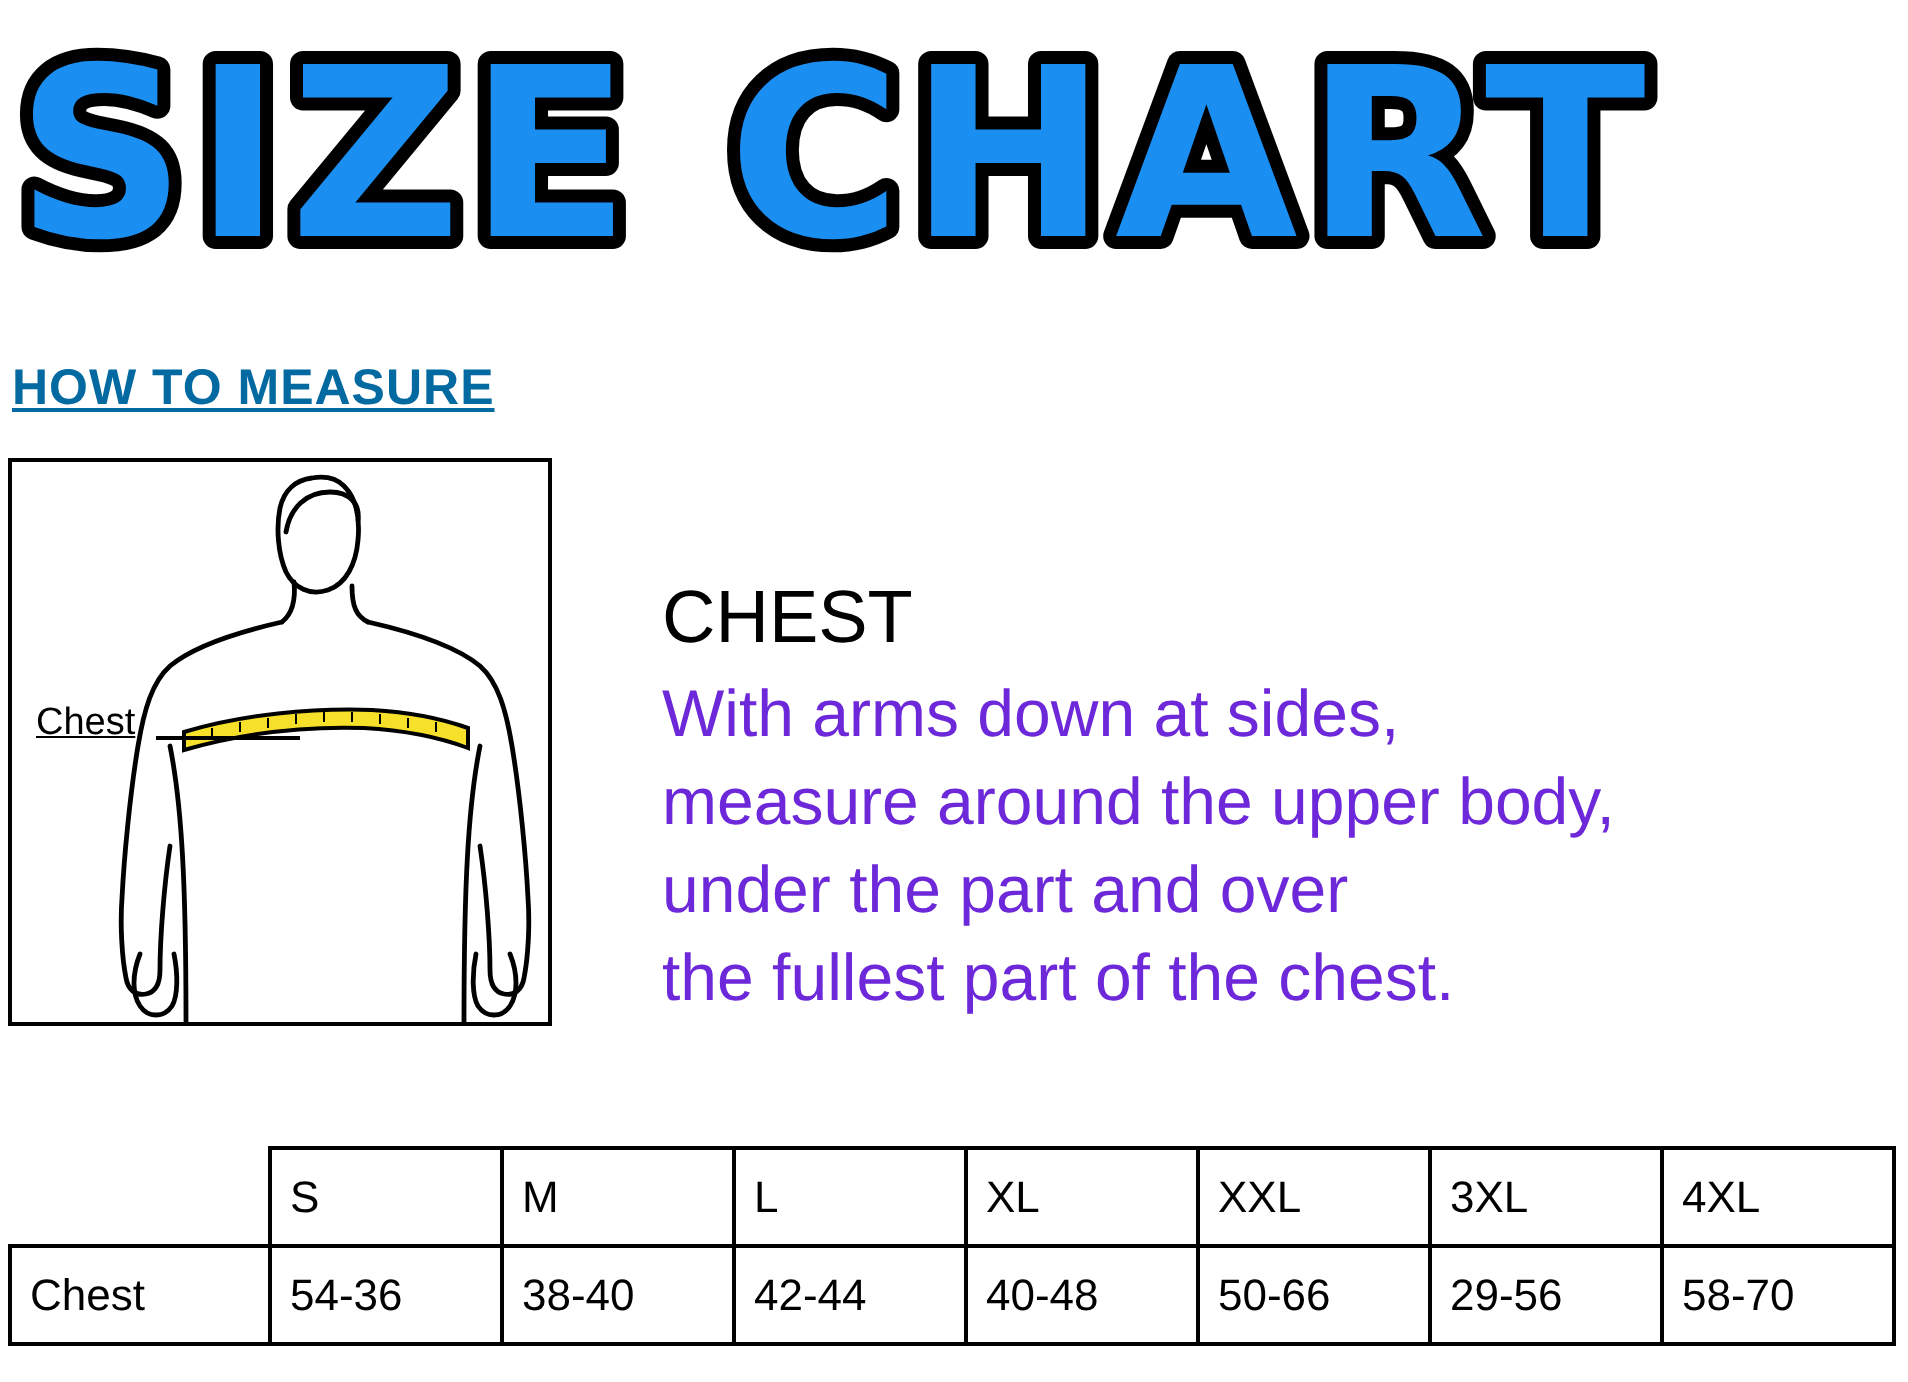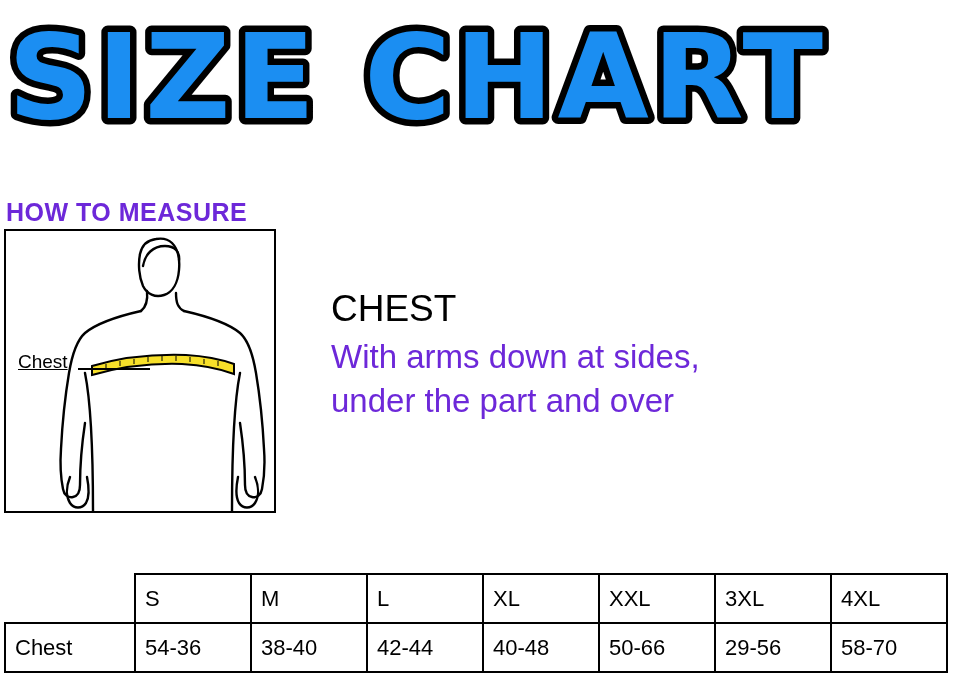--- a/index.html
+++ b/index.html
@@ -31,26 +31,27 @@
     font-family: "DejaVu Sans", sans-serif;
     font-weight: bold;
     font-size: 118px;
     letter-spacing: 4px;
   }
 
   
   .howto {
     position: absolute;
     left: 6px;
-    top: 198px;
+    top: 180px;
     font-family: "Liberation Sans", sans-serif;
     font-weight: bold;
     font-size: 25px;
     letter-spacing: 0.5px;
-    color: #6d28d9;
+    color: #0369a1;
+    text-decoration: underline;
   }
 
   
   .figure-box {
     position: absolute;
     left: 4px;
     top: 229px;
     width: 272px;
     height: 284px;
     border: 2px solid #000;
@@ -168,21 +169,23 @@
 
 <svg style="position:absolute;left:0;top:0;width:954px;height:691px;pointer-events:none;">
   <line x1="78" y1="369" x2="150" y2="369" stroke="#000000" stroke-width="2"></line>
 </svg>
 
 <div class="chest-label">Chest</div>
 
 <div class="desc">
   <div class="desc-title">CHEST</div>
   <div class="desc-line">With arms down at sides,</div>
+  <div class="desc-line">measure around the upper body,</div>
   <div class="desc-line">under the part and over</div>
+  <div class="desc-line">the fullest part of the chest.</div>
 </div>
 
 <table class="size-table">
   <tbody>
       <tr>
     <td class="blank col-head"></td>
     <td>S</td>
     <td>M</td>
     <td>L</td>
     <td>XL</td>

